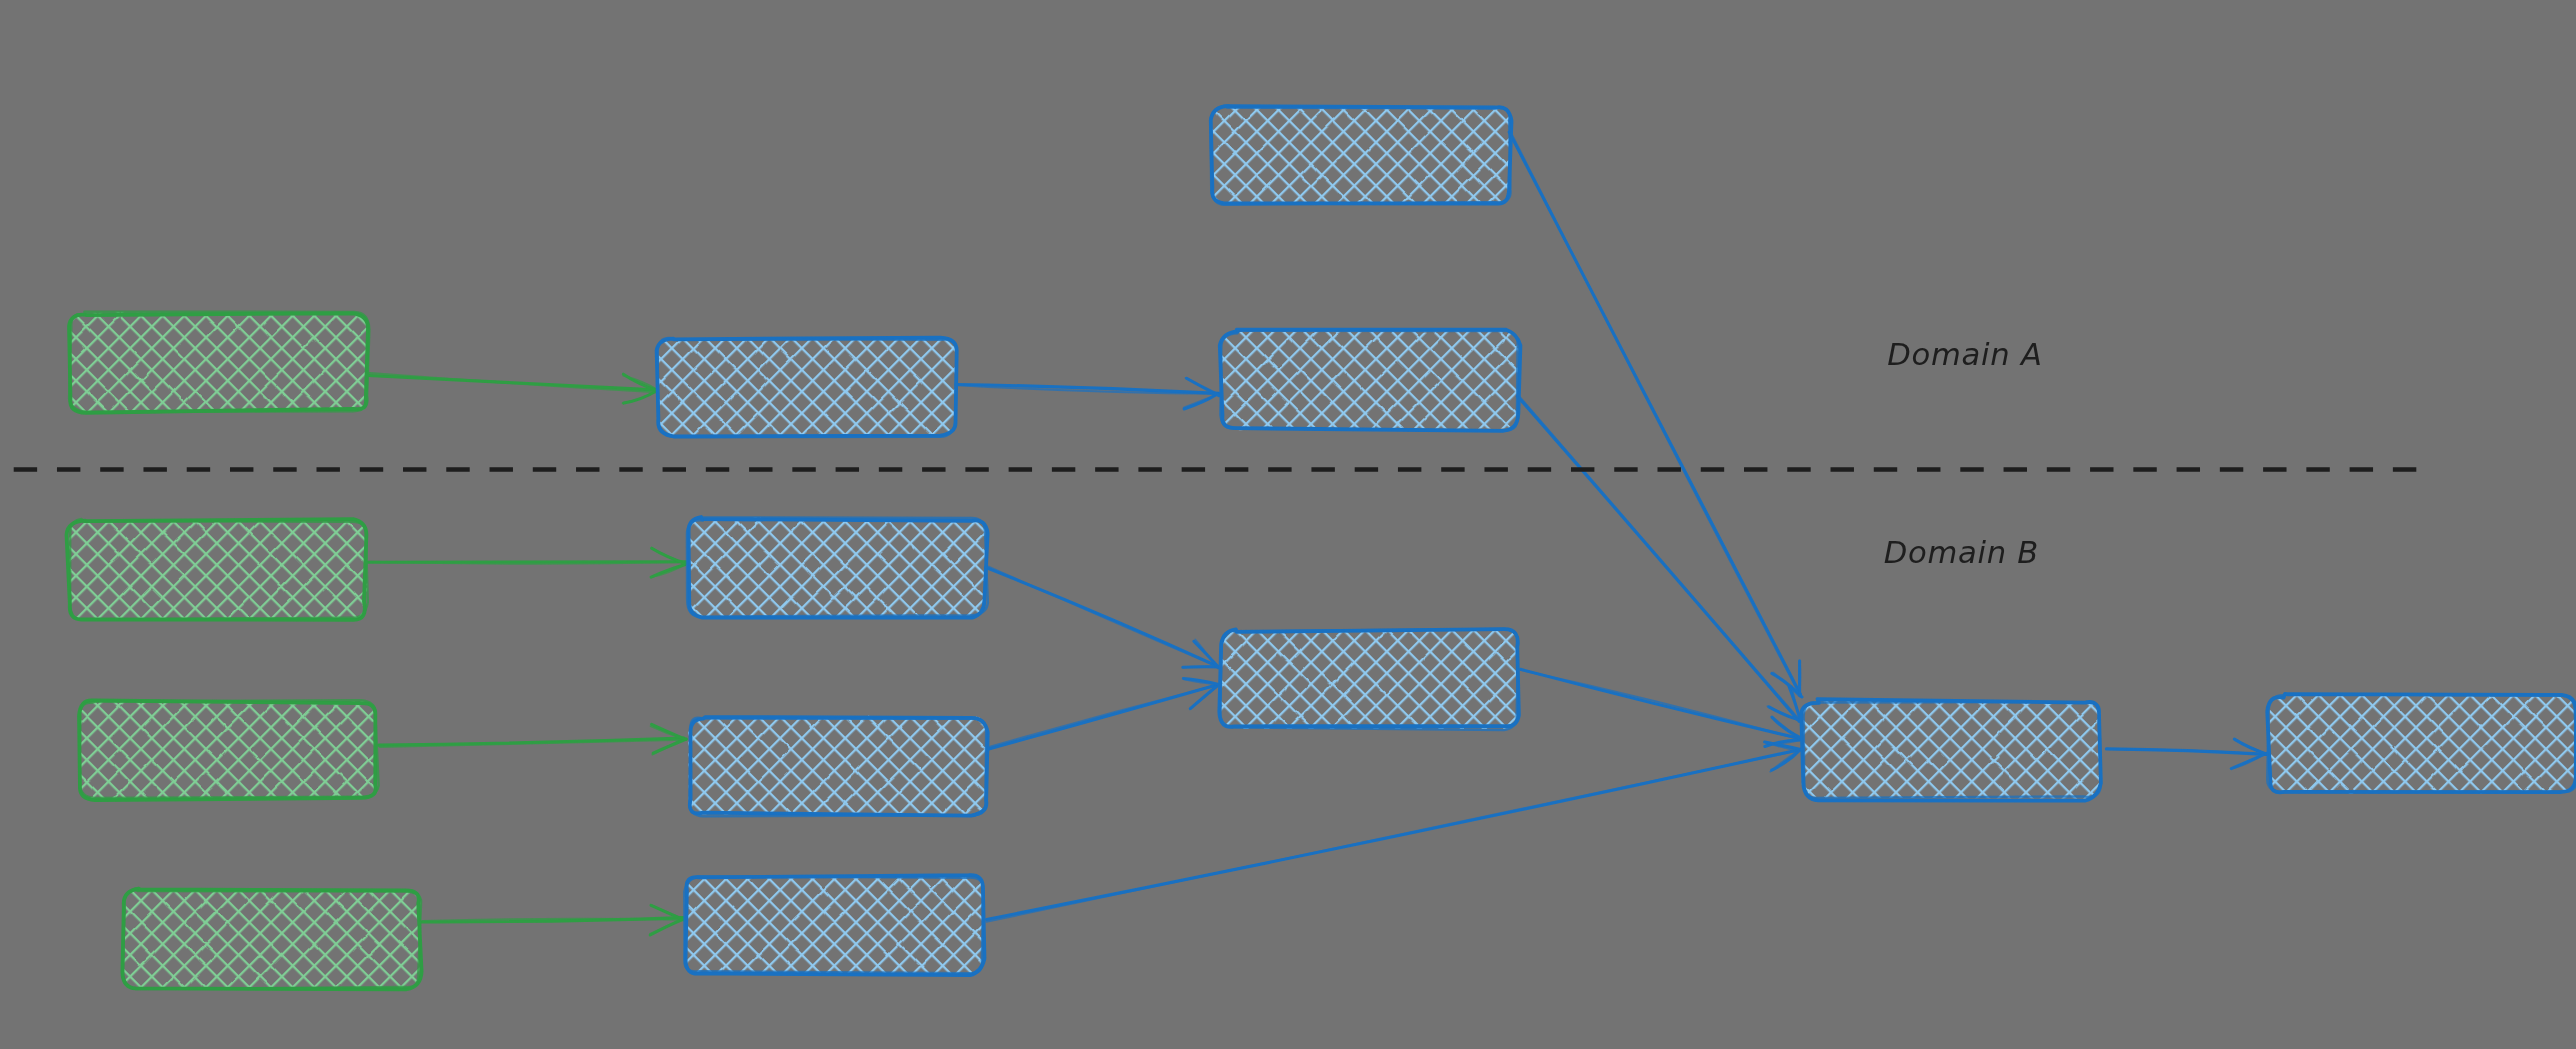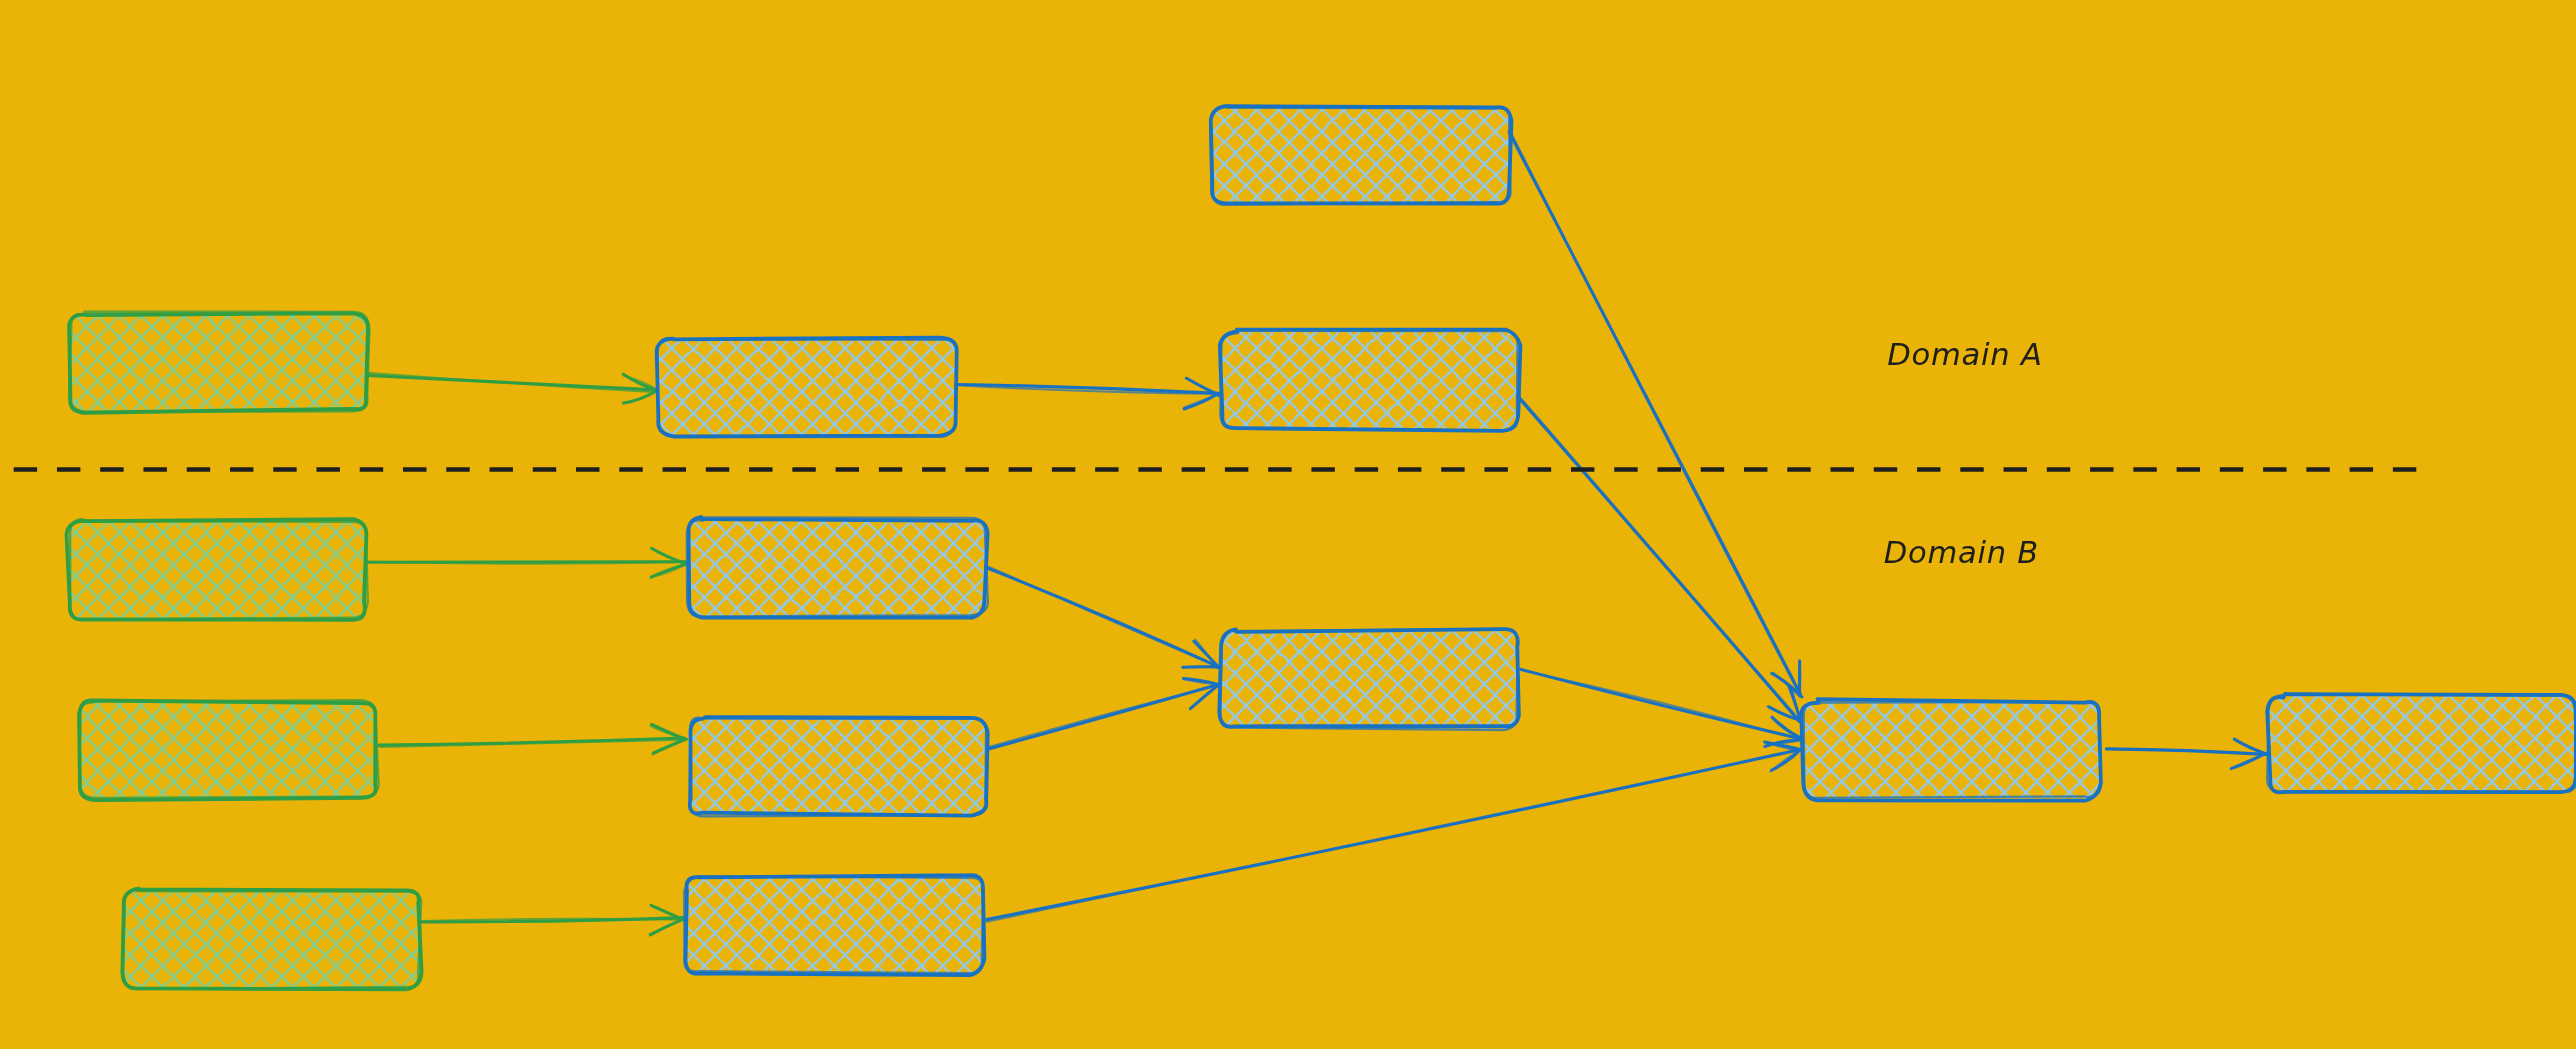--- a/index.html
+++ b/index.html
@@ -10,21 +10,21 @@
   body {
     width: 2576px;
     height: 1049px;
     overflow: hidden;
     font-family: "DejaVu Sans", sans-serif;
   }
   #canvas-root {
     position: relative;
     width: 2576px;
     height: 1049px;
-    background: #eab308;
+    background: #737373;
   }
   svg.scene {
     position: absolute;
     left: 0;
     top: 0;
     width: 2576px;
     height: 1049px;
     display: block;
   }
   .domain-label {

